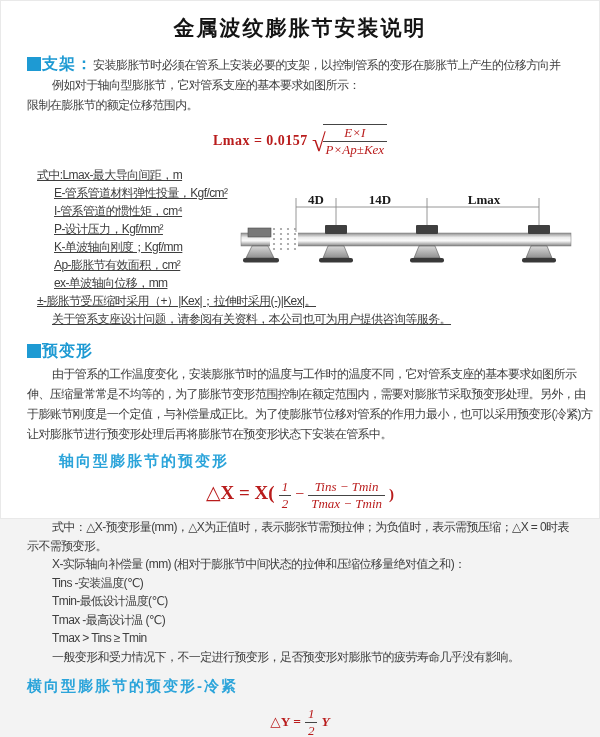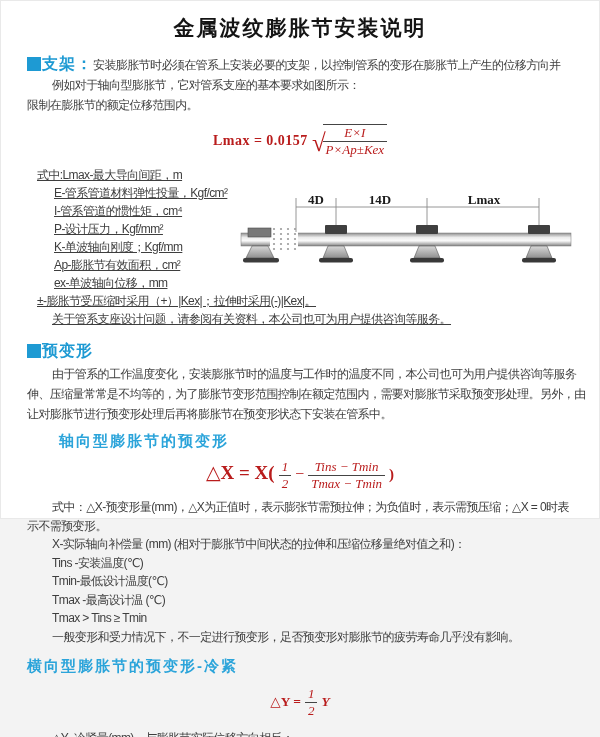--- a/index.html
+++ b/index.html
@@ -165,22 +165,23 @@
         <polygon points="292,53 308,53 313,65 287,65" fill="url(#pedGrad)" stroke="#555" stroke-width="0.6"></polygon>
         <rect x="283" y="65" width="34" height="4.5" rx="2" fill="#383838"></rect>
       </g>
     </svg>
   </div>
 
   <div class="sec-line" style="margin-top:12px;font-family:Liberation Serif, serif;">
     <span class="sec-bullet"></span><span class="sec-title">预变形</span>
   </div>
   <div class="para-block">
-    <div class="txt indp">由于管系的工作温度变化，安装膨胀节时的温度与工作时的温度不同，本公司也可为用户提供咨询等服务</div>
+    <div class="txt indp">由于管系的工作温度变化，安装膨胀节时的温度与工作时的温度不同，它对管系支座的基本要求如图所示</div>
     <div class="txt">伸、压缩量常常是不均等的，为了膨胀节变形范围控制在额定范围内，需要对膨胀节采取预变形处理。另外，由</div>
+    <div class="txt">于膨账节刚度是一个定值，与补偿量成正比。为了使膨胀节位移对管系的作用力最小，也可以采用预变形(冷紧)方</div>
     <div class="txt">让对膨胀节进行预变形处理后再将膨胀节在预变形状态下安装在管系中。</div>
   </div>
 
   <div class="sub-header sub-ind">轴向型膨胀节的预变形</div>
 
   <div class="formula f2">
     <span class="f-lhs2">△X = X(</span>
     <span class="frac"><span class="num">1</span><span class="den">2</span></span>
     <span>−</span>
     <span class="frac"><span class="num">Tins − Tmin</span><span class="den">Tmax − Tmin</span></span>

